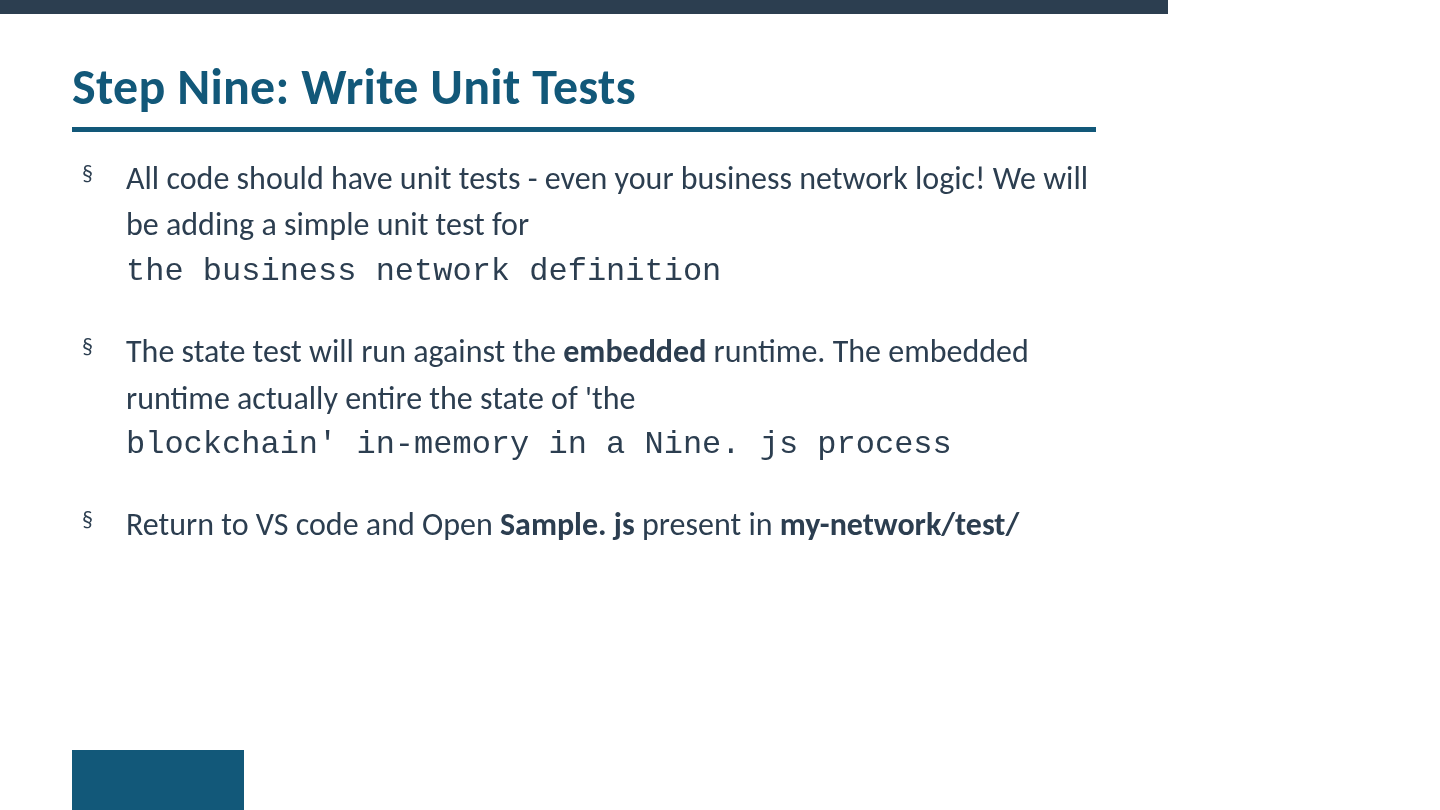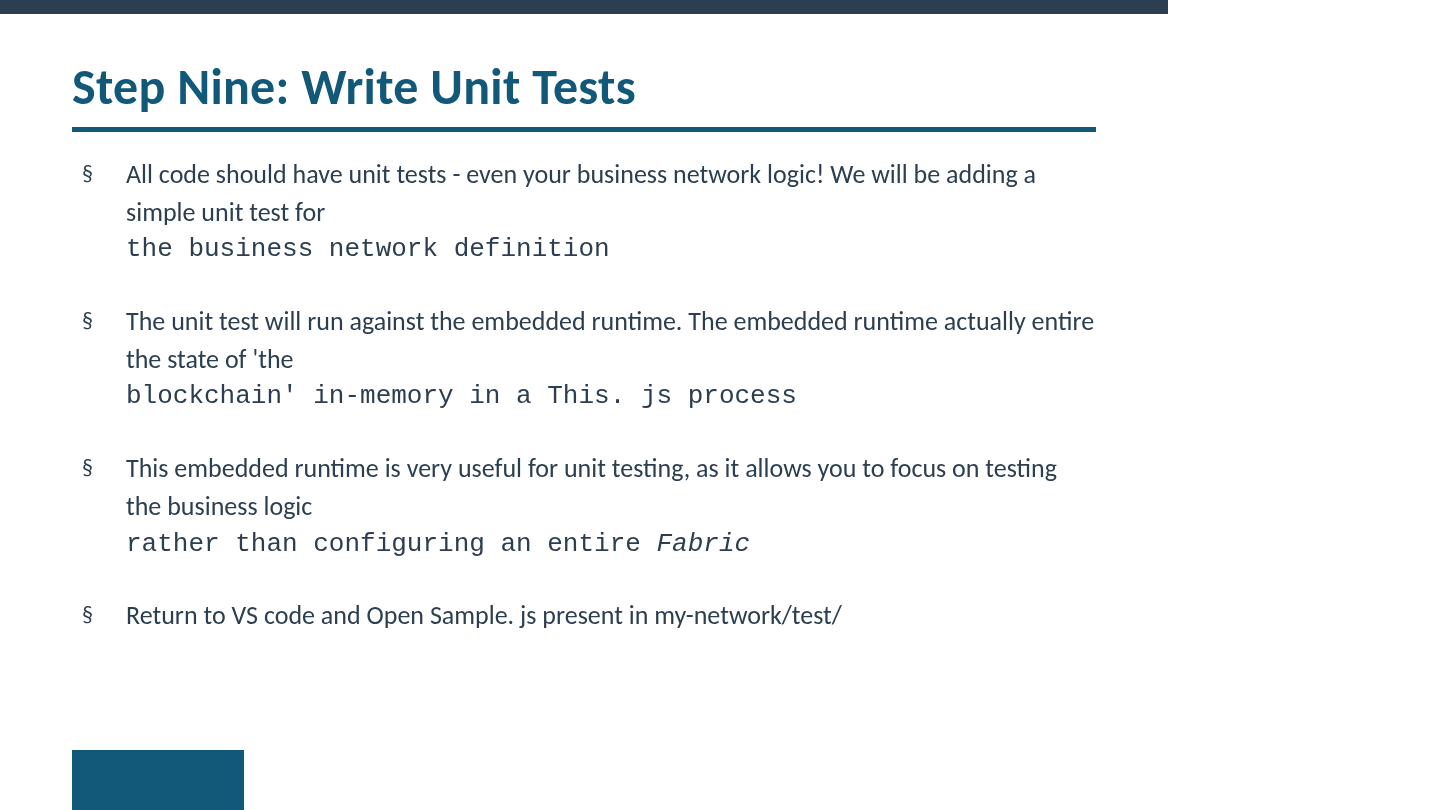--- a/index.html
+++ b/index.html
@@ -38,36 +38,36 @@
     margin: 0 0 24px 0;
   }
   ul.bullets {
     list-style: none;
     margin: 0;
     padding: 0;
   }
   ul.bullets > li {
     position: relative;
     padding-left: 54px;
-    font-size: 26px;
+    font-size: 32px;
     line-height: 1.45;
     color: #2c3e50;
     margin-bottom: 34px;
   }
   ul.bullets > li::before {
     content: "§";
     position: absolute;
     left: 10px;
     top: 2px;
     font-size: 22px;
     color: #2c3e50;
   }
   .double-line { line-height: 2.4; }
   .double-line .line2 { display: block; line-height: 1.45; font-family: Liberation Mono, monospace; }
-  .b { font-weight: 400; }
+  .b { font-weight: 700; }
   .i { font-style: italic; }
 
   .footer-block {
     position: absolute;
     left: 72px;
     bottom: 0;
     width: 172px;
     height: 60px;
     background: #125879;
   }
@@ -82,30 +82,24 @@
     <hr class="title-rule">
 
     <ul class="bullets">
 
       <li class="double-line">
         <span>All code should have unit tests - even your business network logic! We will be adding a simple unit test for</span>
         <span class="line2">the business network definition</span>
       </li>
 
       <li class="double-line">
-        <span>The unit test will run against the </span><span class="b">embedded</span><span> runtime. The embedded runtime actually entire the state of  'the</span>
-        <span class="line2">blockchain' in-memory in a This. js process</span>
+        <span>The state test will run against the </span><span class="b">embedded</span><span> runtime. The embedded runtime actually entire the state of  'the</span>
+        <span class="line2">blockchain' in-memory in a Nine. js process</span>
       </li>
 
-      <li class="double-line">
-        <span>This embedded runtime is very useful for unit testing, as it allows you to focus on testing the business logic</span>
-        <span class="line2">
-          <span>rather than configuring an entire </span><span class="i">Fabric</span>
-        </span>
-      </li>
 
       <li>
         <span>Return to VS code and Open </span><span class="b">Sample. js</span><span> present in </span><span class="b">my-network/test/</span>
       </li>
 
 
     </ul>
   </div>
 
   <div class="footer-block"></div>

